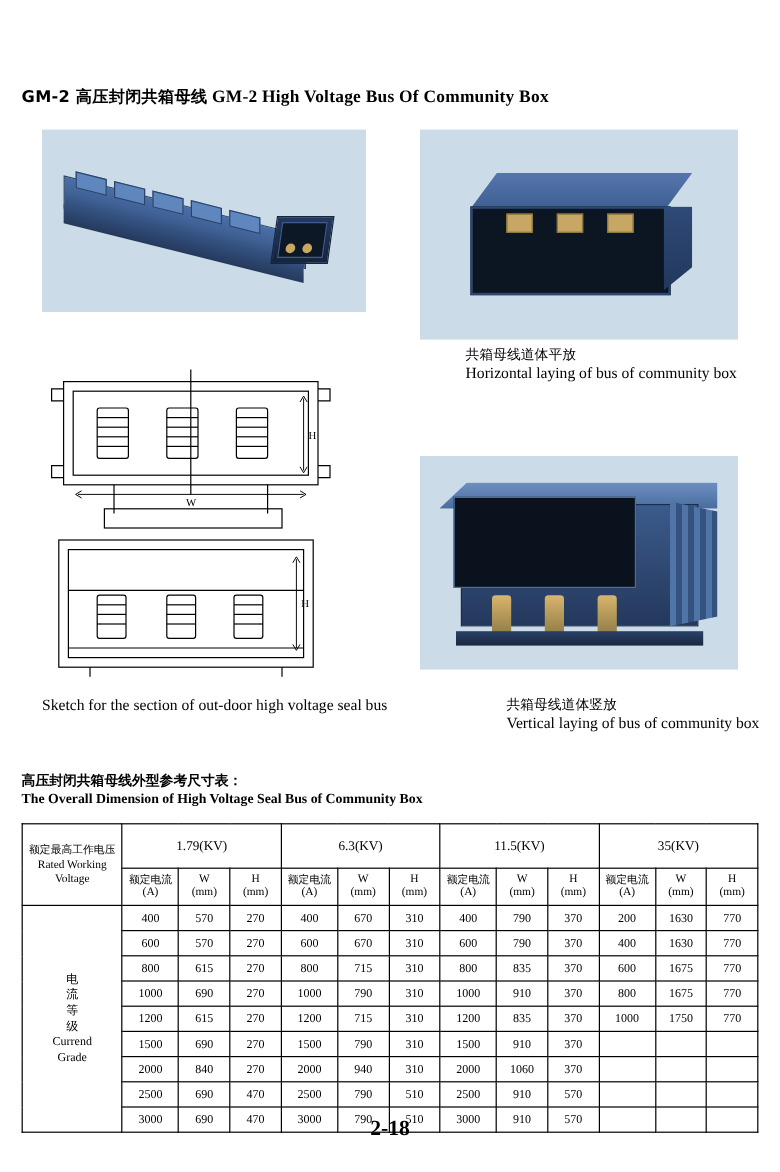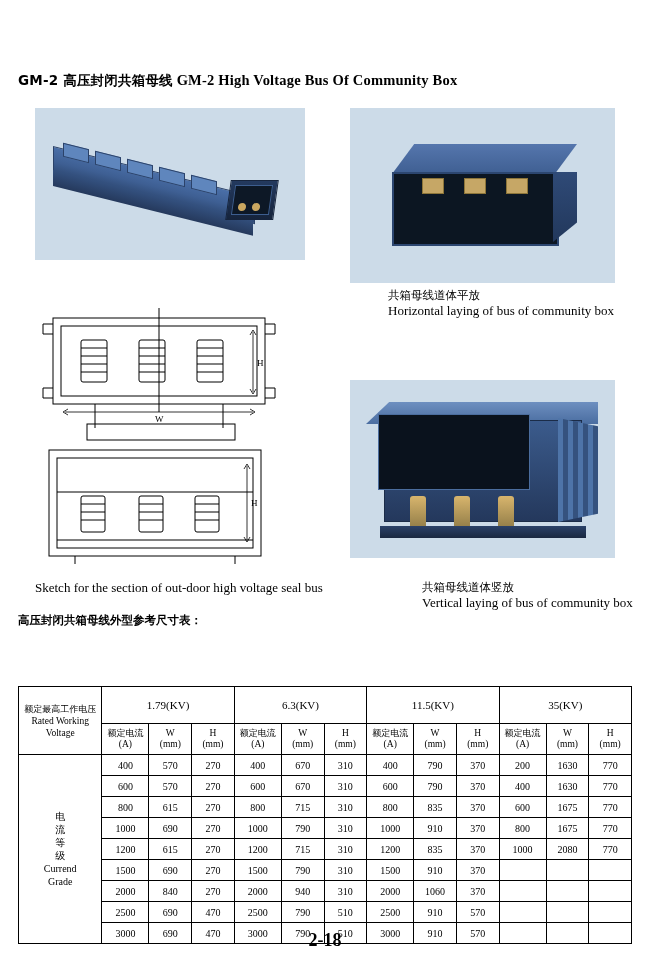--- a/index.html
+++ b/index.html
@@ -183,21 +183,21 @@
   .caption .en { font-family: "Liberation Serif", serif; font-size: 13px; }
 
   .cap1 { left: 388px; top: 288px; }
   .cap2 { left: 35px;  top: 580px; }
   .cap3 { left: 422px; top: 580px; }
 
   
   .tbl-head {
     position: absolute;
     left: 18px;
-    top: 612px;
+    top: 642px;
     font-size: 11.5px;
     line-height: 16px;
     font-weight: bold;
   }
   .tbl-head .cn { font-family: "DejaVu Sans", sans-serif; }
 
   
   table.spec {
     position: absolute;
     left: 18px;
@@ -393,20 +393,21 @@
       <div class="base"></div>
     </div>
   </div>
   <div class="caption cap3">
     <div class="cn">共箱母线道体竖放</div>
     <div class="en">Vertical laying of bus of community box</div>
   </div>
 
   <div class="tbl-head">
     <div class="cn">高压封闭共箱母线外型参考尺寸表：</div>
+    <div class="en">The Overall Dimension of High Voltage Seal Bus of Community Box</div>
   </div>
 
   <table class="spec">
     <colgroup>
       <col style="width:88px;">
       <col class="c-cur">
         <col class="c-w">
         <col class="c-h">
       <col class="c-cur">
         <col class="c-w">
@@ -553,21 +554,21 @@
         <td class="data">1200</td>
         <td class="data">615</td>
         <td class="data">270</td>
         <td class="data">1200</td>
         <td class="data">715</td>
         <td class="data">310</td>
         <td class="data">1200</td>
         <td class="data">835</td>
         <td class="data">370</td>
         <td class="data">1000</td>
-        <td class="data">2080</td>
+        <td class="data">1750</td>
         <td class="data">770</td>
       </tr>
       <tr>
         <td class="data">1500</td>
         <td class="data">690</td>
         <td class="data">270</td>
         <td class="data">1500</td>
         <td class="data">790</td>
         <td class="data">310</td>
         <td class="data">1500</td>

